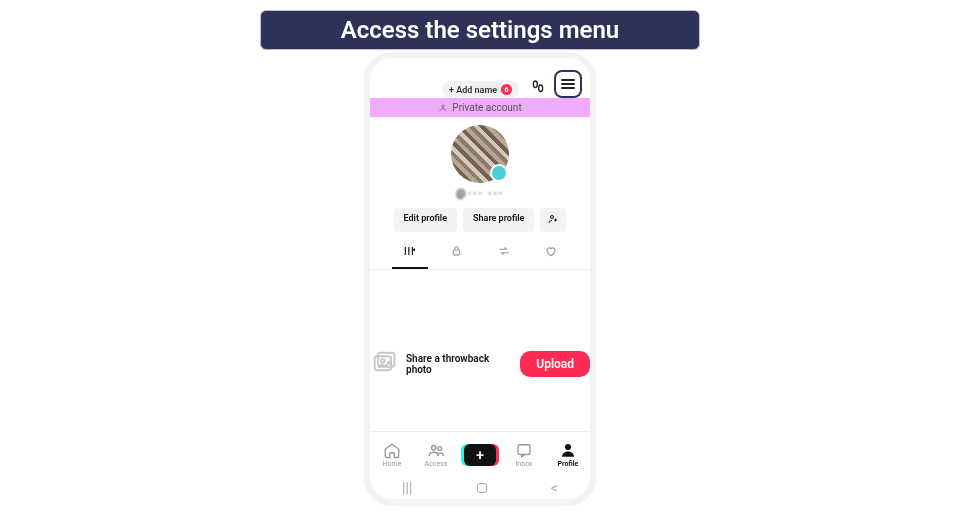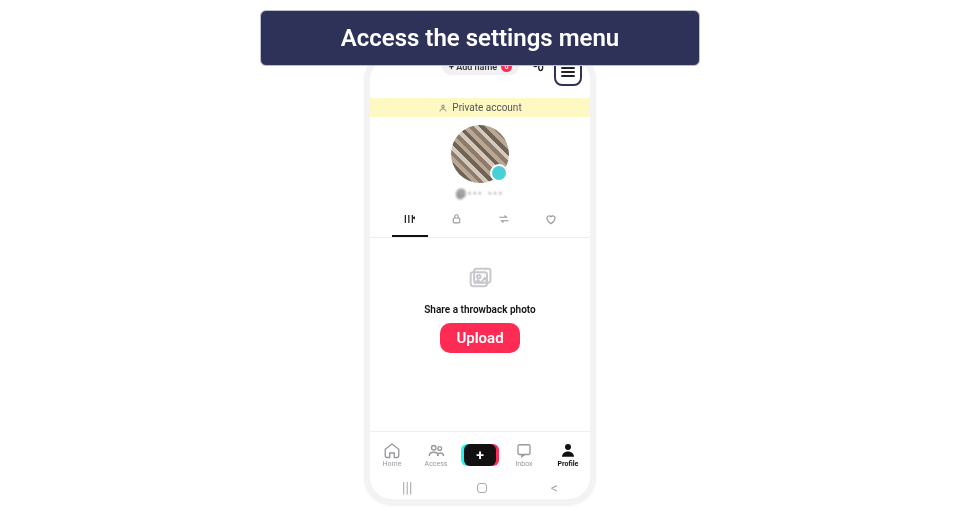--- a/index.html
+++ b/index.html
@@ -9,21 +9,21 @@
     background: #ffffff;
     font-family: -apple-system, BlinkMacSystemFont, "Segoe UI", Roboto, Arial, sans-serif;
     position: relative;
     overflow: hidden;
   }
   .banner {
     position: absolute;
     top: 10px;
     left: 260px;
     width: 440px;
-    height: 56px;
+    height: 40px;
     background: #2e3258;
     border: 1px solid #bcbfd0;
     border-radius: 6px;
     color: #fff;
     display: flex;
     align-items: center;
     justify-content: center;
     font-size: 24px;
     font-weight: 600;
     z-index: 5;
@@ -44,21 +44,21 @@
   }
   .screen {
     flex: 1;
     display: flex;
     flex-direction: column;
     overflow: hidden;
   }
   .topbar {
     height: 40px;
     display: flex;
-    align-items: flex-start;
+    align-items: flex-end;
     justify-content: flex-end;
     padding: 0 8px;
     gap: 8px;
   }
   .add-name-chip {
     font-size: 9px;
     font-weight: 600;
     background: #f1f1f3;
     border-radius: 10px;
     padding: 3px 7px;
@@ -97,21 +97,21 @@
     display: flex;
     flex-direction: column;
     justify-content: space-between;
   }
   .hamburger-lines span {
     height: 2px;
     background: #222;
     border-radius: 1px;
   }
   .private-banner {
-    background: #fef9c3;
+    background: #f0abfc;
     text-align: center;
     font-size: 10px;
     color: #555;
     padding: 4px 0;
     display: flex;
     align-items: center;
     justify-content: center;
     gap: 4px;
   }
   .avatar-wrap {
@@ -194,31 +194,31 @@
     border-bottom: 2px solid #111;
   }
   .divider {
     height: 1px;
     background: #eee;
     margin: 0;
   }
   .empty-state {
     flex: 1;
     display: flex;
-    flex-direction: column;
+    flex-direction: row;
     align-items: center;
     gap: 8px;
     padding-top: 26px;
   }
   .empty-icon { color: #c7c7cc; }
   .empty-text { font-size: 10px; font-weight: 600; color: #111; }
   .upload-btn {
     background: #fe2c55;
     color: #fff;
-    font-size: 15px;
+    font-size: 12px;
     font-weight: 600;
     padding: 6px 16px;
     border-radius: 10px;
   }
   .bottom-nav {
     height: 46px;
     display: flex;
     border-top: 1px solid #eee;
   }
   .nav-item {
@@ -293,20 +293,31 @@
         </svg>
       <span>Private account</span>
     </div>
 
     <div class="avatar-wrap">
       <div class="avatar"></div>
     </div>
     <div class="username">@··· ···</div>
 
 
+    <div class="btn-row">
+      <div class="pill-btn">Edit profile</div>
+      <div class="pill-btn">Share profile</div>
+      <div class="pill-btn icon-only">
+        <svg width="12" height="12" viewBox="0 0 24 24" fill="none" stroke="#111" stroke-width="2">
+            <circle cx="10" cy="8" r="3"></circle>
+            <path d="M4 20c0-3 2.5-5 6-5"></path>
+            <path d="M17 11v6M14 14h6"></path>
+          </svg>
+      </div>
+    </div>
 
     <div class="tabs">
       <div class="tab active">
         <svg width="14" height="14" viewBox="0 0 24 24" stroke="#111" stroke-width="2" fill="none">
             <path d="M4 5v14M10 5v14M16 5v14"></path>
             <path d="M20 8l-2 2 2 2" fill="#111"></path>
           </svg>
       </div>
       <div class="tab">
         <svg width="13" height="13" viewBox="0 0 24 24" stroke="#999" stroke-width="2" fill="none">

